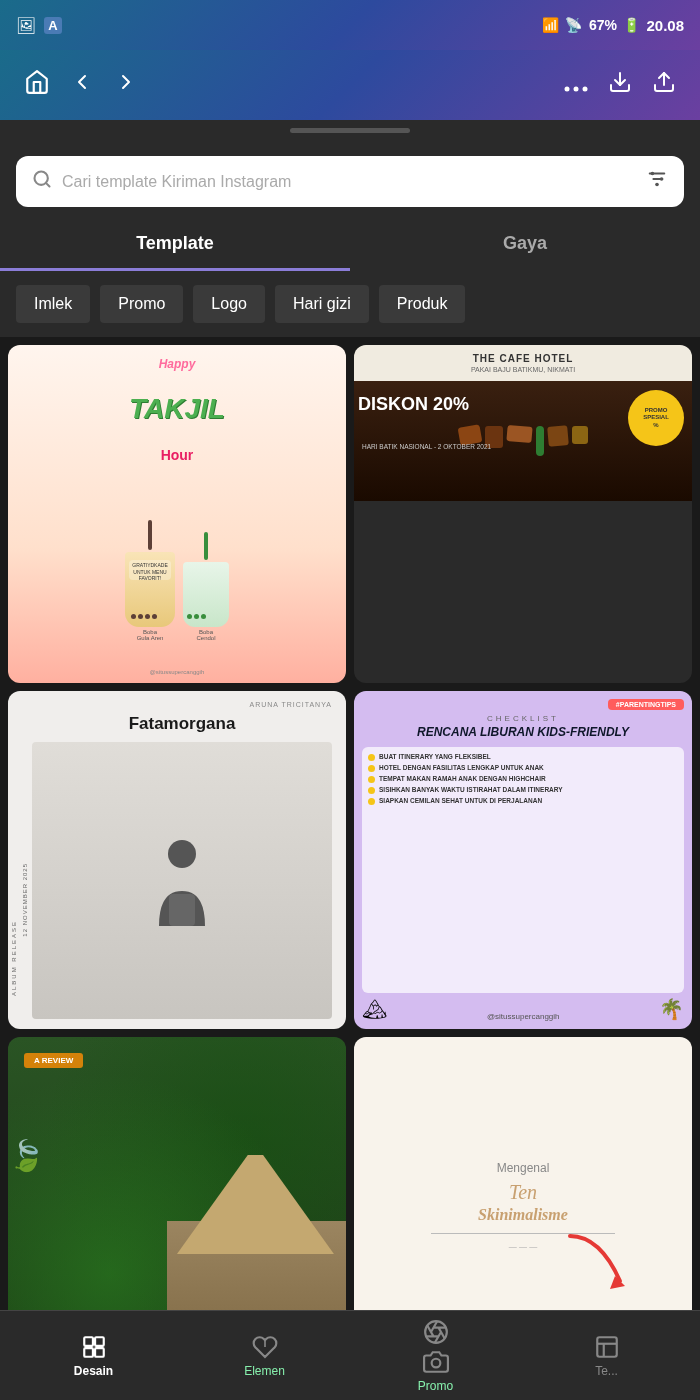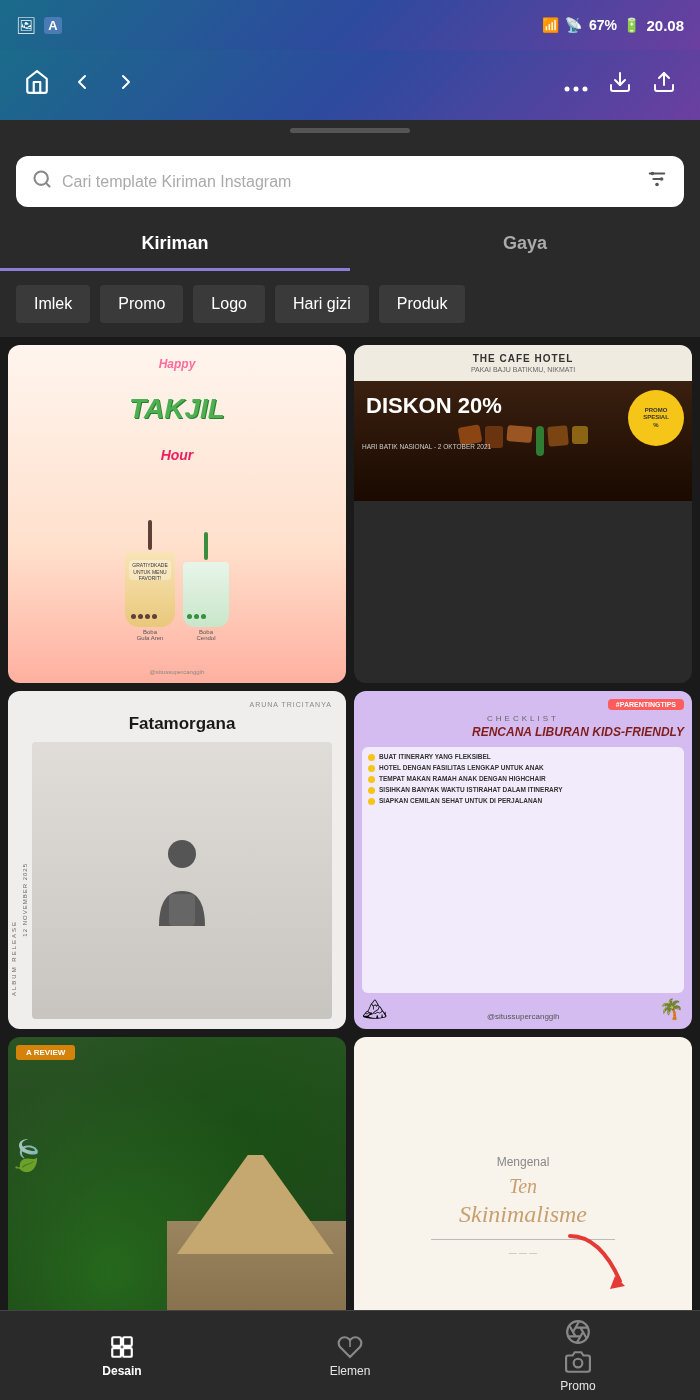--- a/index.html
+++ b/index.html
@@ -195,21 +195,21 @@
       display: flex;
       flex-direction: column;
       align-items: center;
       gap: 4px;
       flex: 1;
       cursor: pointer;
       padding: 8px 0;
     }
     .nav-item-label {
       font-size: 12px;
-      color: #e5e5e5;
+      color: #86efac;
     }
     .nav-item-label.active {
       color: white;
       font-weight: 600;
     }
     .nav-item-last {
       font-size: 12px;
       color: #888;
       overflow: hidden;
       white-space: nowrap;
@@ -307,21 +307,21 @@
           <circle cx="7" cy="6" r="2" fill="#555" stroke="none"></circle>
           <circle cx="17" cy="12" r="2" fill="#555" stroke="none"></circle>
           <circle cx="12" cy="18" r="2" fill="#555" stroke="none"></circle>
         </svg>
       </span>
     </div>
   </div>
 
   <div class="tabs-area">
     <div class="tab active">
-      <span>Kiriman</span>
+      <span>Template</span>
     </div>
     <div class="tab">
       <span>Gaya</span>
     </div>
   </div>
 
   <div class="categories-area">
     <div class="category-pill">
       <span>Imlek</span>
     </div>
@@ -337,21 +337,21 @@
     <div class="category-pill">
       <span>Produk</span>
     </div>
   </div>
 
   <div class="template-grid">
 
     <div class="template-card card-takjil" style="background: linear-gradient(180deg, #fff5ee 0%, #ffe0cc 60%, #ffb0a0 100%); padding: 8px;">
       <div style="font-size:12px;color:#ff6b9d;font-style:italic;font-weight:600;text-align:center;margin-top:4px;">Happy</div>
       <div style="font-size:28px;font-weight:900;color:#4caf50;text-align:right;font-style:italic;line-height:1;text-shadow:1px 1px 0 #2e7d32;">TAKJIL</div>
-      <div style="font-size:14px;color:#e91e63;font-style:italic;font-weight:700;text-align:center;">Hour</div>
+      <div style="font-size:14px;color:#e91e63;font-weight:700;text-align:center;">Hour</div>
       <div style="display:flex;gap:8px;justify-content:center;align-items:flex-end;margin-top:4px;flex:1;">
 
         <div style="display:flex;flex-direction:column;align-items:center;">
           <div style="width:4px;height:30px;background:#5d4037;border-radius:2px;margin-bottom:2px;"></div>
           <div style="width:50px;height:75px;background:linear-gradient(180deg,#f9e4b7,#e8c87a);border-radius:4px 4px 14px 14px;position:relative;overflow:hidden;">
             <div style="position:absolute;top:8px;left:4px;right:4px;height:20px;background:rgba(255,255,255,0.3);border-radius:4px;font-size:5px;color:#333;text-align:center;padding:2px;line-height:1.3;">GRATIYDKADE<br>UNTUK MENU<br>FAVORIT!</div>
             <div style="position:absolute;bottom:8px;left:6px;right:6px;display:flex;flex-wrap:wrap;gap:2px;">
               <div style="width:5px;height:5px;background:#5d4037;border-radius:50%;"></div>
               <div style="width:5px;height:5px;background:#5d4037;border-radius:50%;"></div>
               <div style="width:5px;height:5px;background:#5d4037;border-radius:50%;"></div>
@@ -385,21 +385,21 @@
       <div style="height:120px;background:linear-gradient(180deg,#3a2010,#1a0a00);position:relative;display:flex;align-items:center;justify-content:center;overflow:hidden;">
         <div style="display:flex;flex-wrap:wrap;gap:4px;padding:8px;justify-content:center;">
           <div style="width:22px;height:18px;background:#8B4513;border-radius:3px;transform:rotate(-10deg);"></div>
           <div style="width:18px;height:22px;background:#6B3410;border-radius:3px;"></div>
           <div style="width:25px;height:16px;background:#9B5523;border-radius:3px;transform:rotate(5deg);"></div>
           <div style="width:8px;height:30px;background:#2e7d32;border-radius:4px;"></div>
           <div style="width:20px;height:20px;background:#7B4513;border-radius:3px;transform:rotate(-5deg);"></div>
           <div style="width:16px;height:18px;background:#8B6513;border-radius:3px;"></div>
         </div>
       </div>
-      <div style="position:absolute;top:50px;left:12px;right:60px;font-size:22px;font-weight:900;color:white;text-transform:uppercase;line-height:1;">DISKON 20%</div>
+      <div style="position:absolute;top:50px;left:4px;right:60px;font-size:18px;font-weight:900;color:white;text-transform:uppercase;line-height:1;">DISKON 20%</div>
       <div style="position:absolute;top:98px;left:8px;font-size:6.5px;color:#ccc;">HARI BATIK NASIONAL - 2 OKTOBER 2021</div>
       <div style="position:absolute;right:8px;top:45px;width:56px;height:56px;background:#f5c518;border-radius:50%;display:flex;align-items:center;justify-content:center;font-size:6px;font-weight:700;color:#333;text-align:center;line-height:1.2;">PROMO<br>SPESIAL<br>%</div>
     </div>
 
     <div class="template-card" style="background:#f0eeec;position:relative;display:flex;flex-direction:column;padding:10px 14px 10px 24px;overflow:hidden;">
       <div style="font-size:7px;color:#888;text-align:right;margin-bottom:6px;letter-spacing:1px;">ARUNA TRICITANYA</div>
       <div style="font-size:17px;font-weight:800;color:#1a1a1a;text-align:center;margin-bottom:8px;">Fatamorgana</div>
       <div style="flex:1;display:flex;align-items:center;justify-content:center;background:linear-gradient(180deg,#e0ddd8,#c8c5c0);border-radius:4px;min-height:120px;">
         <svg width="70" height="90" viewBox="0 0 70 90" fill="none">
           <circle cx="35" cy="18" r="14" fill="#555"></circle>
@@ -410,21 +410,21 @@
 
       <div style="position:absolute;left:-20px;top:50%;transform:rotate(-90deg) translateX(-50%);font-size:6px;color:#666;white-space:nowrap;letter-spacing:1px;">12 NOVEMBER 2025</div>
       <div style="position:absolute;left:6px;bottom:30px;transform:rotate(-90deg);font-size:6px;color:#666;white-space:nowrap;letter-spacing:2px;transform-origin:left center;">ALBUM RELEASE</div>
     </div>
 
     <div class="template-card" style="background:#d4bcf0;position:relative;padding:8px;display:flex;flex-direction:column;overflow:hidden;">
       <div style="background:#ff5c5c;color:white;font-size:7px;font-weight:700;padding:2px 8px;border-radius:4px;align-self:flex-end;margin-bottom:4px;">
         <span>#PARENTINGTIPS</span>
       </div>
       <div style="font-size:8px;color:#666;text-align:center;letter-spacing:3px;margin-bottom:2px;">CHECKLIST</div>
-      <div style="font-size:12px;font-weight:900;color:#7f1d1d;text-align:right;font-style:italic;line-height:1.3;margin-bottom:6px;">RENCANA LIBURAN KIDS-FRIENDLY</div>
+      <div style="font-size:12px;font-weight:900;color:#0f172a;text-align:center;font-style:italic;line-height:1.3;margin-bottom:6px;">RENCANA LIBURAN KIDS-FRIENDLY</div>
 
       <div style="background:rgba(255,255,255,0.7);border-radius:6px;padding:6px;flex:1;">
         <div style="display:flex;align-items:flex-start;gap:4px;margin-bottom:3px;">
           <div style="width:7px;height:7px;background:#f5c518;border-radius:50%;flex-shrink:0;margin-top:1px;"></div>
           <span style="font-size:6.5px;color:#333;font-weight:600;">BUAT ITINERARY YANG FLEKSIBEL</span>
         </div>
         <div style="display:flex;align-items:flex-start;gap:4px;margin-bottom:3px;">
           <div style="width:7px;height:7px;background:#f5c518;border-radius:50%;flex-shrink:0;margin-top:1px;"></div>
           <span style="font-size:6.5px;color:#333;font-weight:600;">HOTEL DENGAN FASILITAS LENGKAP UNTUK ANAK</span>
         </div>
@@ -444,36 +444,36 @@
 
       <div style="display:flex;justify-content:space-between;margin-top:4px;align-items:flex-end;">
         <div style="font-size:20px;">🏔</div>
         <div style="font-size:8px;color:#555;">@situssupercanggih</div>
         <div style="font-size:20px;">🌴</div>
       </div>
     </div>
 
     <div class="template-card" style="background:linear-gradient(180deg,#2a5424,#1a3a14);position:relative;overflow:hidden;min-height:160px;">
       <div style="position:absolute;inset:0;background:radial-gradient(ellipse at 30% 70%,rgba(40,120,30,0.7) 0%,transparent 60%),radial-gradient(ellipse at 70% 30%,rgba(20,80,15,0.6) 0%,transparent 60%);"></div>
-      <div style="position:relative;z-index:2;background:#d4820a;color:white;font-size:8px;font-weight:700;padding:3px 10px;border-radius:3px;align-self:flex-start;margin:8px;display:inline-block;">A REVIEW</div>
+      <div style="position:relative;z-index:2;background:#d4820a;color:white;font-size:8px;font-weight:700;padding:3px 10px;border-radius:3px;align-self:flex-start;margin:16px;display:inline-block;">A REVIEW</div>
       
       <div style="position:absolute;bottom:0;right:-10px;width:70%;height:65%;overflow:hidden;">
         <div style="position:absolute;bottom:0;left:20%;right:0;height:70%;background:linear-gradient(180deg,#9b8560,#7b6540);"></div>
         <div style="position:absolute;bottom:55%;left:10%;right:-5%;height:50%;background:#c4a870;clip-path:polygon(15% 100%, 50% 0%, 85% 100%);"></div>
       </div>
       
       
       <div style="position:absolute;left:0;top:30%;font-size:30px;opacity:0.7;">🍃</div>
     </div>
 
     <div class="template-card" style="background:#f8f3eb;display:flex;flex-direction:column;align-items:center;justify-content:center;padding:16px;min-height:160px;">
       <div style="font-size:12px;color:#888;text-align:center;margin-bottom:4px;">Mengenal</div>
       <div style="font-size:22px;font-style:italic;color:#c8a070;font-weight:400;text-align:center;line-height:1.3;font-family:Georgia,serif;">
         <span style="display:block;font-size:20px;">Ten</span>
-        <span style="display:block;font-size:24px;font-style:italic;">Skinimalisme</span>
+        <span style="display:block;font-size:16px;font-style:italic;font-weight:bold;">Skinimalisme</span>
       </div>
       <div style="width:60%;height:1px;background:#bbb;margin:8px 0;"></div>
       <div style="font-size:8px;color:#aaa;text-align:center;font-style:italic;">— — —</div>
     </div>
 
   </div>
 </div>
 
 <div class="red-arrow" style="position:fixed;bottom:105px;right:60px;z-index:200;">
   <svg width="80" height="60" viewBox="0 0 80 60">
@@ -508,13 +508,21 @@
       <path d="M14.31 8l5.74 9.94M9.69 8h11.48M7.38 12l5.74-9.94M9.69 16L3.95 6.06M14.31 16H2.83M16.62 12l-5.74 9.94"></path>
     </svg>
     <svg width="26" height="26" viewBox="0 0 24 24" fill="none" stroke="#888" stroke-width="2">
       <path d="M23 19a2 2 0 0 1-2 2H3a2 2 0 0 1-2-2V8a2 2 0 0 1 2-2h4l2-3h6l2 3h4a2 2 0 0 1 2 2z"></path>
       <circle cx="12" cy="13" r="4"></circle>
     </svg>
     <span class="nav-item-label">Promo</span>
   </div>
 
 
+  <div class="nav-item">
+    <svg width="26" height="26" viewBox="0 0 24 24" fill="none" stroke="#888" stroke-width="2">
+      <rect x="3" y="3" width="18" height="18" rx="2"></rect>
+      <line x1="3" y1="9" x2="21" y2="9"></line>
+      <line x1="9" y1="21" x2="9" y2="9"></line>
+    </svg>
+    <span class="nav-item-last">Te...</span>
+  </div>
 </div>
 
 </body></html>

